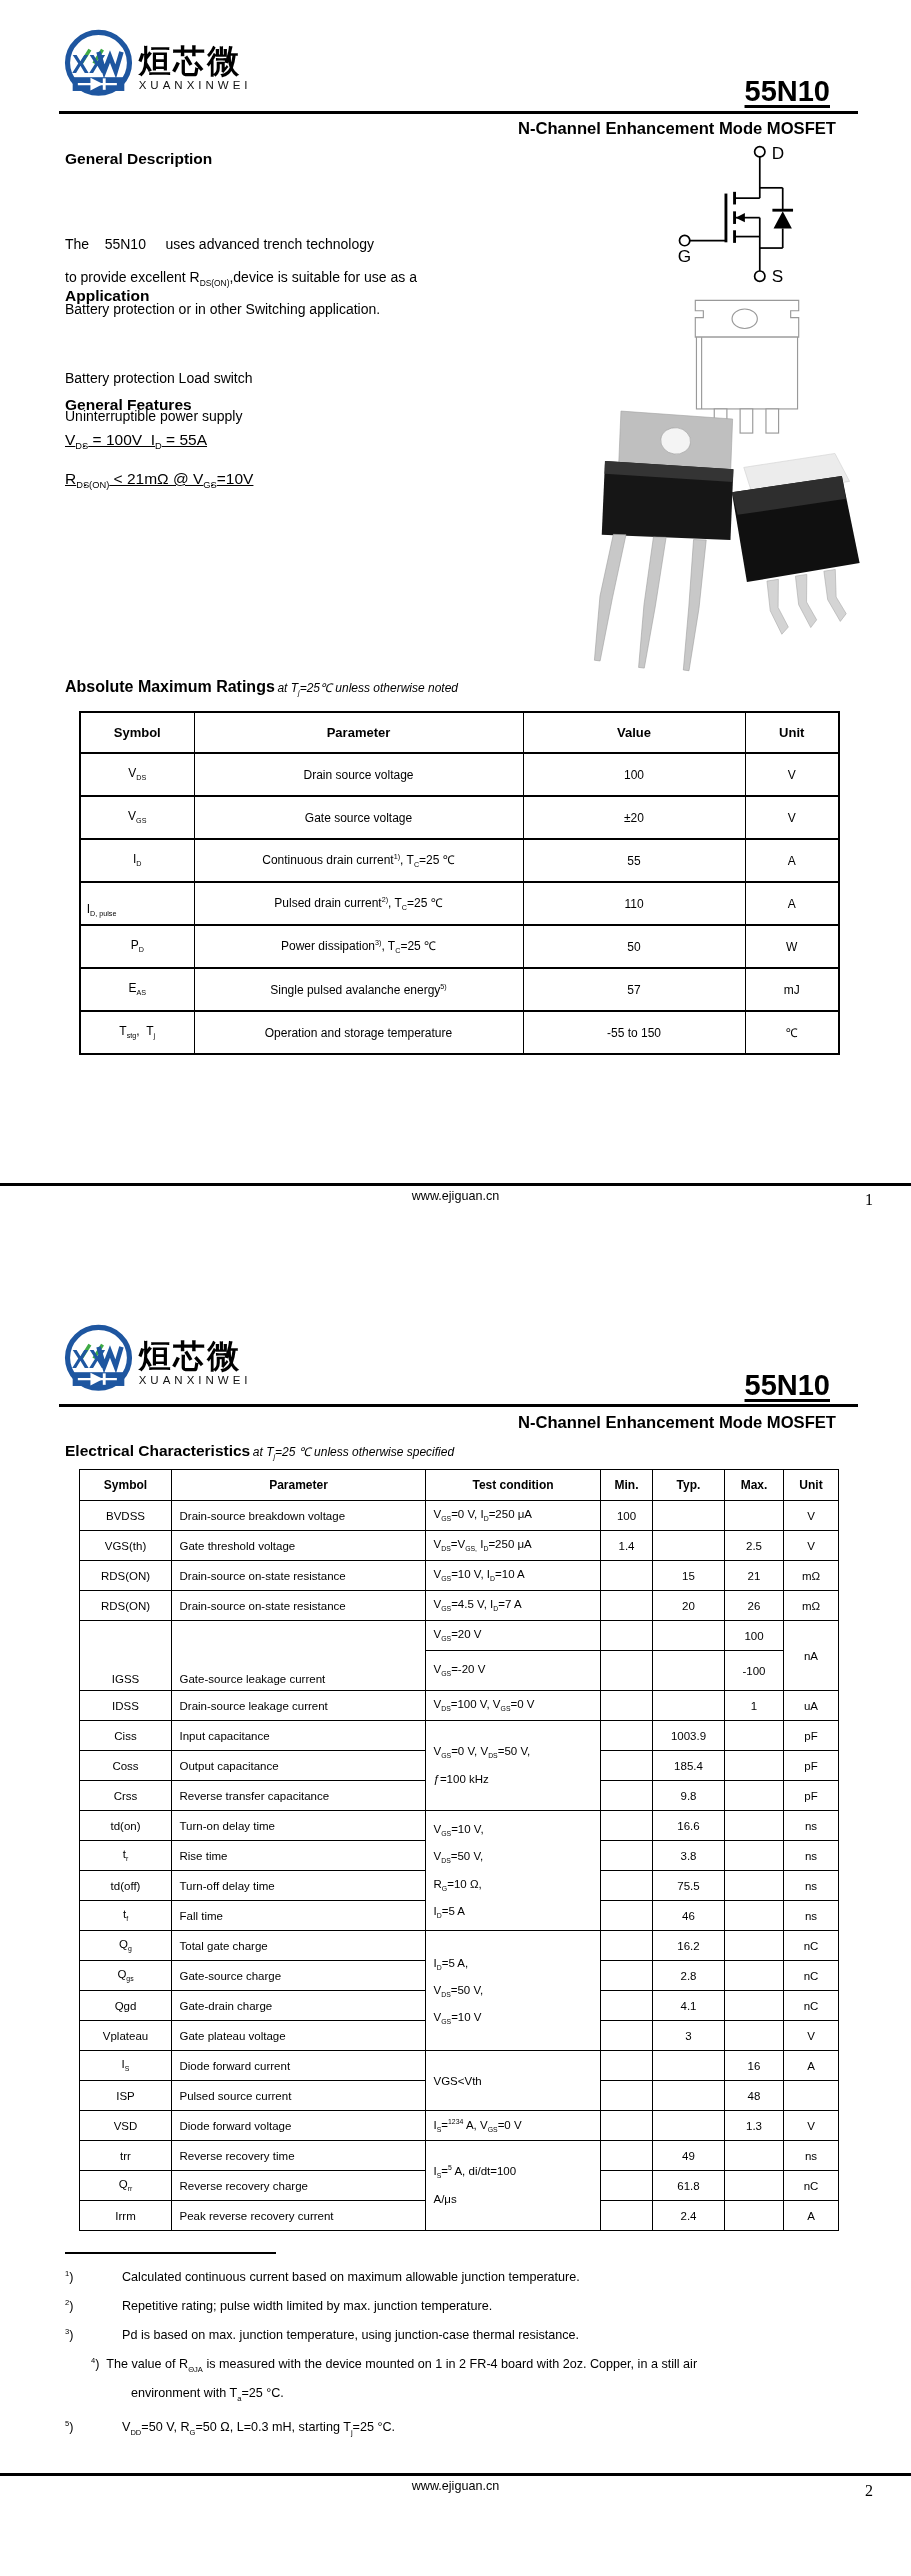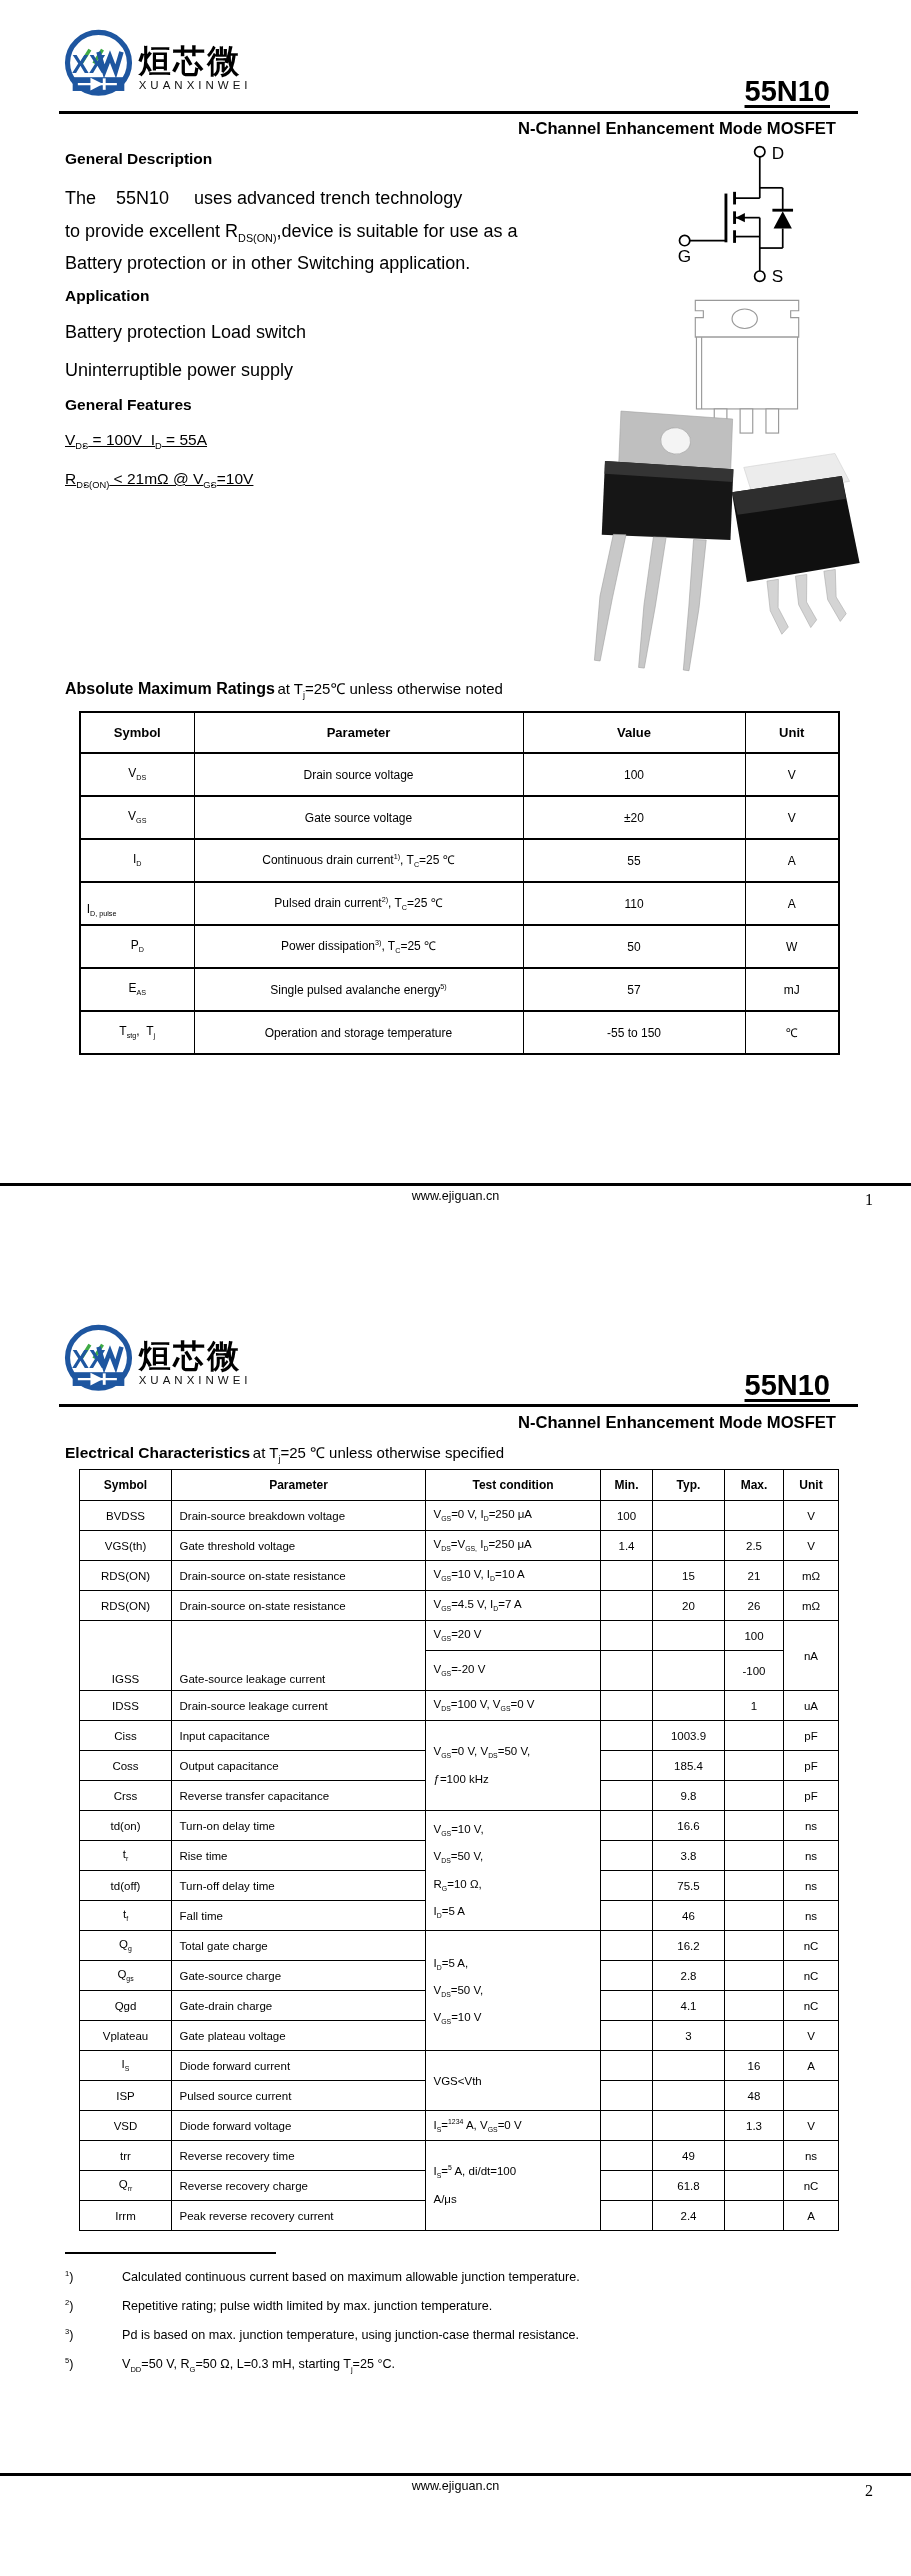--- a/index.html
+++ b/index.html
@@ -11,24 +11,24 @@
   .logo{display:flex;align-items:center;}
   .logo-text{margin-left:5.7px;}
   .logo-cn{font-size:32px;font-weight:bold;line-height:1.5;letter-spacing:2.3px;font-family:"DejaVu Sans",sans-serif;}
   .logo-en{font-size:11.5px;letter-spacing:4px;margin-top:-6.9px;color:#111;}
   
   .part-number{font-size:29px;font-weight:bold;text-decoration:underline;text-decoration-thickness:2.9px;text-underline-offset:4px;}
   .top-rule{background:#000;height:3.4px;}
   .subtitle{font-size:16.6px;font-weight:bold;}
   
   .sec-h{font-size:15.5px;font-weight:bold;text-align:center;}
-  .body-line{font-size:18px;}
+  .body-line{font-size:14px;margin-top:48px;}
   .feat-line{font-size:15.5px;text-decoration:underline;}
   .tbl-title{font-size:16px;font-weight:bold;margin-top:35px;}
-  .tbl-note{font-size:15px;font-weight:normal;}
+  .tbl-note{font-size:12px;font-weight:normal;font-style:italic;}
   
   table{border-collapse:collapse;table-layout:fixed;background:#fff;}
   .amr{width:758px;border:2.3px solid #000;}
   .amr th,.amr td{border-left:1.1px solid #000;border-right:1.1px solid #000;border-top:2.3px solid #000;border-bottom:2.3px solid #000;text-align:center;vertical-align:middle;padding:1.1px 3.4px;overflow:hidden;}
   .amr th{font-size:13px;}
   .amr td{font-size:12px;}
   .amr thead tr{height:41px;}
   .amr tbody tr{height:43px;}
   .ec{width:758px;border:1.7px solid #000;}
   .ec th,.ec td{border-left:1.1px solid #000;border-right:1.1px solid #000;border-top:1.7px solid #000;border-bottom:1.7px solid #000;text-align:center;vertical-align:middle;padding:0.6px 2.3px;overflow:hidden;}
@@ -488,20 +488,21 @@
             <td>A</td>
           </tr>
         </tbody>
     </table>
 
     <div class="fn-rule abs" style="left:65px;top:2252px;width:211px;"></div>
     <div class="footnotes abs" style="left:65px;top:2266px;">
         <div class="footnote"><span class="fn-m"><sup>1</sup>)</span><span>Calculated continuous current based on maximum allowable junction temperature.</span></div>
         <div class="footnote"><span class="fn-m"><sup>2</sup>)</span><span>Repetitive rating; pulse width limited by max. junction temperature.</span></div>
         <div class="footnote"><span class="fn-m"><sup>3</sup>)</span><span>Pd is based on max. junction temperature, using junction-case thermal resistance.</span></div>
+        <div class="footnote tight"><span class="fn-m"><sup>4</sup>)</span><span>The value of R<sub>ΘJA</sub> is measured with the device mounted on 1 in 2 FR-4 board with 2oz. Copper, in a still air</span><div class="fn-cont">environment with T<sub>a</sub>=25 °C.</div></div>
         <div class="footnote"><span class="fn-m"><sup>5</sup>)</span><span>V<sub>DD</sub>=50 V, R<sub>G</sub>=50 Ω, L=0.3 mH, starting T<sub>j</sub>=25 °C.</span></div>
       </div>
 
     <div class="footer-rule abs" style="top:2473px;"></div>
     <div class="footer-url abs" style="top:2479px;">www.ejiguan.cn</div>
     <div class="page-num abs" style="left:865px;top:2482px;">2</div>
   </section>
 
 </div>
 

